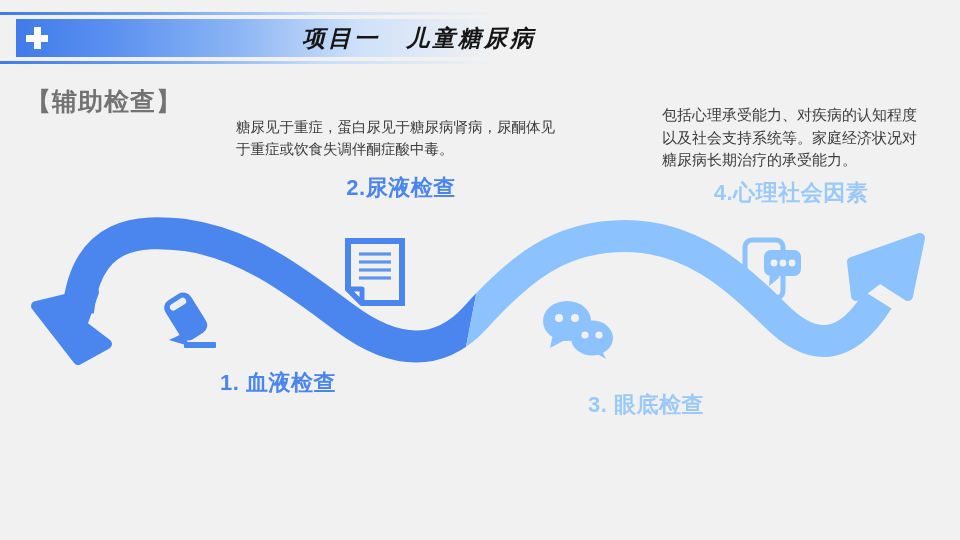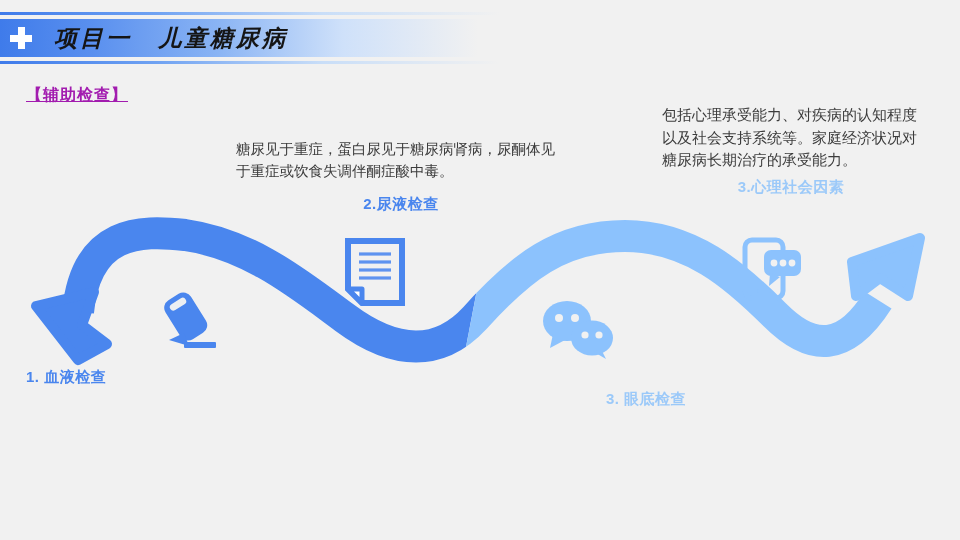--- a/index.html
+++ b/index.html
@@ -27,27 +27,28 @@
     position: absolute;
     left: 0;
     height: 3px;
     width: 100%;
     background: linear-gradient(to right, #3f7bea 0%, #6fa2f2 30%, #c9def8 62%, rgba(241,241,241,0) 96%);
   }
   .banner-rule.top { top: 0; }
   .banner-rule.bottom { bottom: 0; }
   #banner-body {
     position: absolute;
-    left: 0;
+    left: 16px;
     top: 7px;
     height: 38px;
     width: 100%;
     background: linear-gradient(to right, #3f7bea 0%, #5a90ef 18%, #8ab4f4 42%, #cfe1fa 66%, rgba(241,241,241,0) 92%);
     display: flex;
     align-items: center;
+    justify-content: space-between;
   }
   #plus-icon {
     position: relative;
     width: 22px;
     height: 22px;
     margin-left: 10px;
     flex: none;
   }
   #plus-icon::before, #plus-icon::after {
     content: "";
@@ -69,25 +70,24 @@
     color: #151515;
     letter-spacing: 3px;
     white-space: nowrap;
   }
 
   
   #page-title {
     position: absolute;
     left: 26px;
     top: 85px;
-    font-size: 16px;
+    font-size: 25px;
     font-weight: bold;
-    color: #a21caf;
+    color: #737373;
     letter-spacing: 1px;
-    text-decoration: underline;
   }
 
   
   #wave-svg {
     position: absolute;
     left: 0;
     top: 0;
     width: 960px;
     height: 540px;
     pointer-events: none;
@@ -100,43 +100,43 @@
   #icon-glucometer { left: 158px; top: 290px; }
   #icon-report     { left: 345px; top: 238px; }
   #icon-chat       { left: 540px; top: 298px; }
   #icon-phone      { left: 742px; top: 236px; }
 
   
   .block { position: absolute; }
 
   .heading {
     font-weight: bold;
-    font-size: 15px;
+    font-size: 22px;
     letter-spacing: 0.5px;
   }
   .heading.dark  { color: #4a86ee; }
   .heading.light { color: #9bc9f9; }
 
   .body-text {
     font-size: 14.5px;
     line-height: 1.55;
     color: #3c3c3c;
   }
   .body-text.serif {
     font-family: Liberation Serif, serif;
     font-size: 15px;
     line-height: 1.5;
   }
 
   
   #block-blood { left: 26px; top: 368px; width: 310px; }
-  #block-blood .heading { text-align: left; margin-bottom: 9px; }
-
-  
-  #block-urine { left: 236px; top: 138px; width: 330px; }
+  #block-blood .heading { text-align: right; margin-bottom: 9px; }
+
+  
+  #block-urine { left: 236px; top: 116px; width: 330px; }
   #block-urine .heading { text-align: center; margin-top: 12px; }
 
   
   #block-fundus { left: 496px; top: 390px; width: 300px; }
   #block-fundus .heading { text-align: center; margin-bottom: 0; }
 
   
   #block-psych { left: 662px; top: 104px; width: 258px; }
   #block-psych .heading { text-align: center; margin-top: 6px; }
 </style>
@@ -253,14 +253,14 @@
   <div class="body-text">糖尿见于重症，蛋白尿见于糖尿病肾病，尿酮体见于重症或饮食失调伴酮症酸中毒。</div>
   <div class="heading dark">2.尿液检查</div>
 </div>
 
 <div class="block" id="block-fundus">
   <div class="heading light">3. 眼底检查</div>
 </div>
 
 <div class="block" id="block-psych">
   <div class="body-text serif">包括心理承受能力、对疾病的认知程度以及社会支持系统等。家庭经济状况对糖尿病长期治疗的承受能力。</div>
-  <div class="heading light">3.心理社会因素</div>
+  <div class="heading light">4.心理社会因素</div>
 </div>
 
 </body></html>

